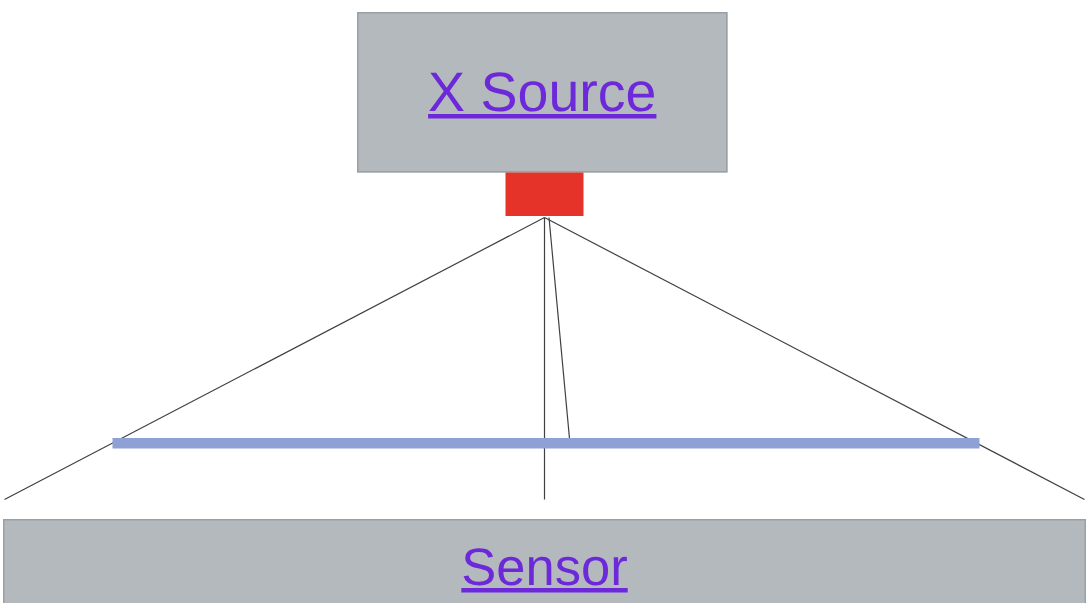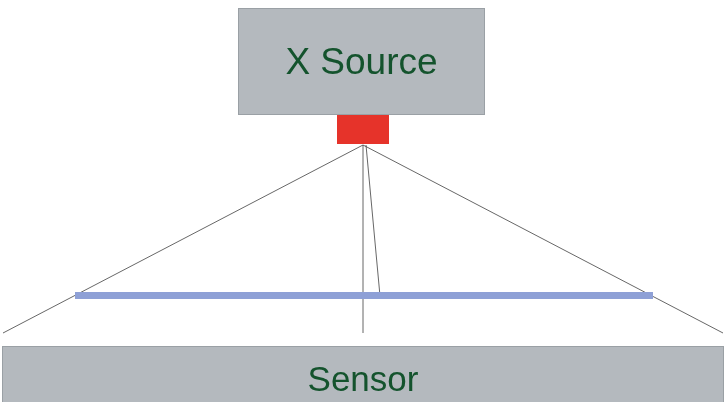--- a/index.html
+++ b/index.html
@@ -16,21 +16,22 @@
     overflow: hidden;
   }
   .gray-box {
     position: absolute;
     background: #b4b9be;
     border: 1px solid #9aa0a5;
     box-sizing: border-box;
     display: flex;
     align-items: center;
     justify-content: center;
-    color: #14532d;
+    color: #6d28d9;
+    text-decoration: underline;
   }
   .source-box {
     left: 238px;
     top: 8px;
     width: 247px;
     height: 107px;
     font-size: 37px;
   }
   .sensor-box {
     left: 2px;

